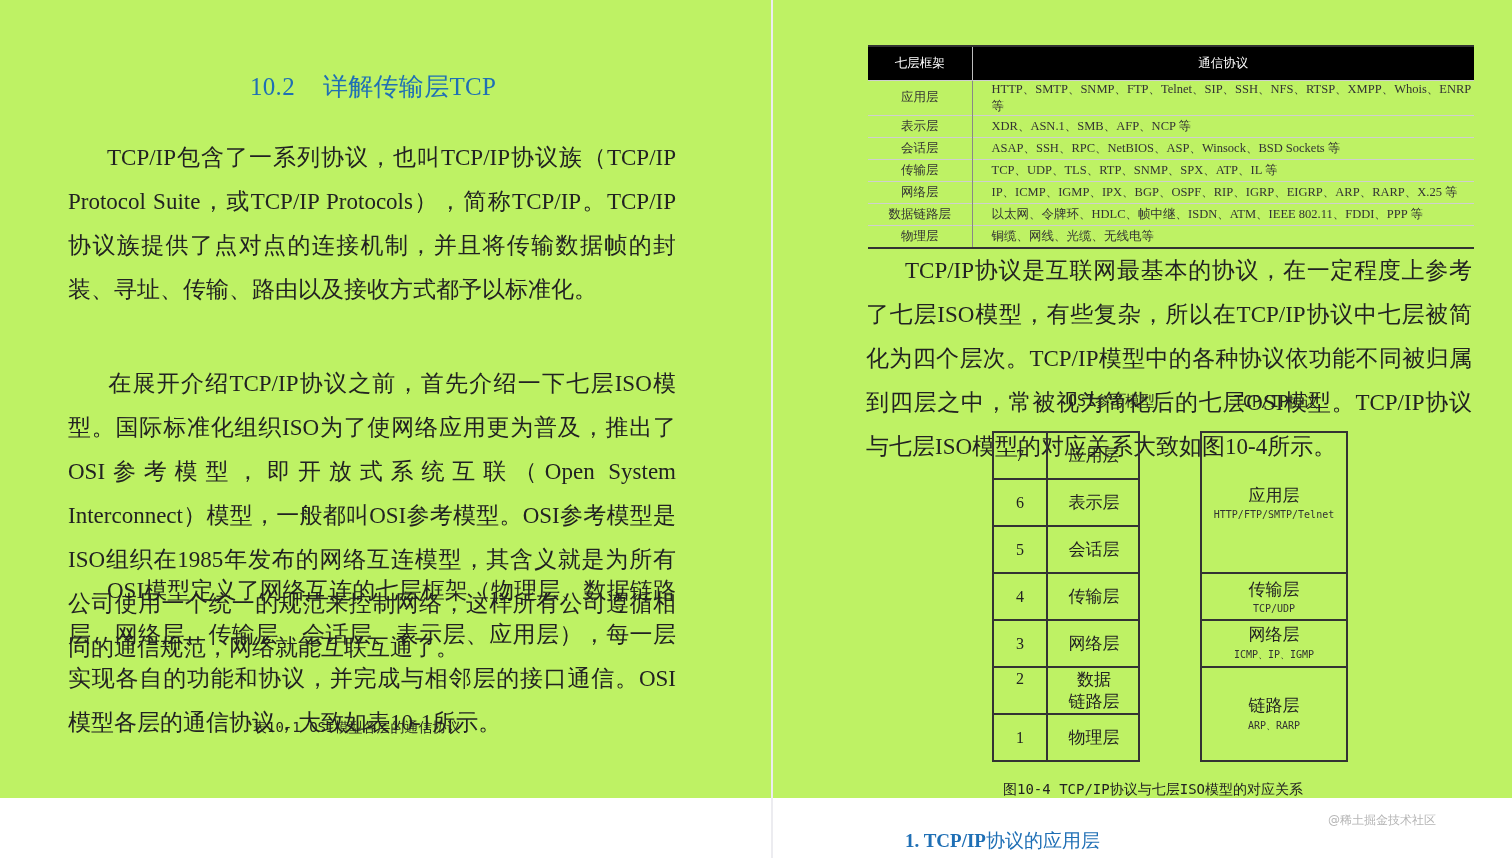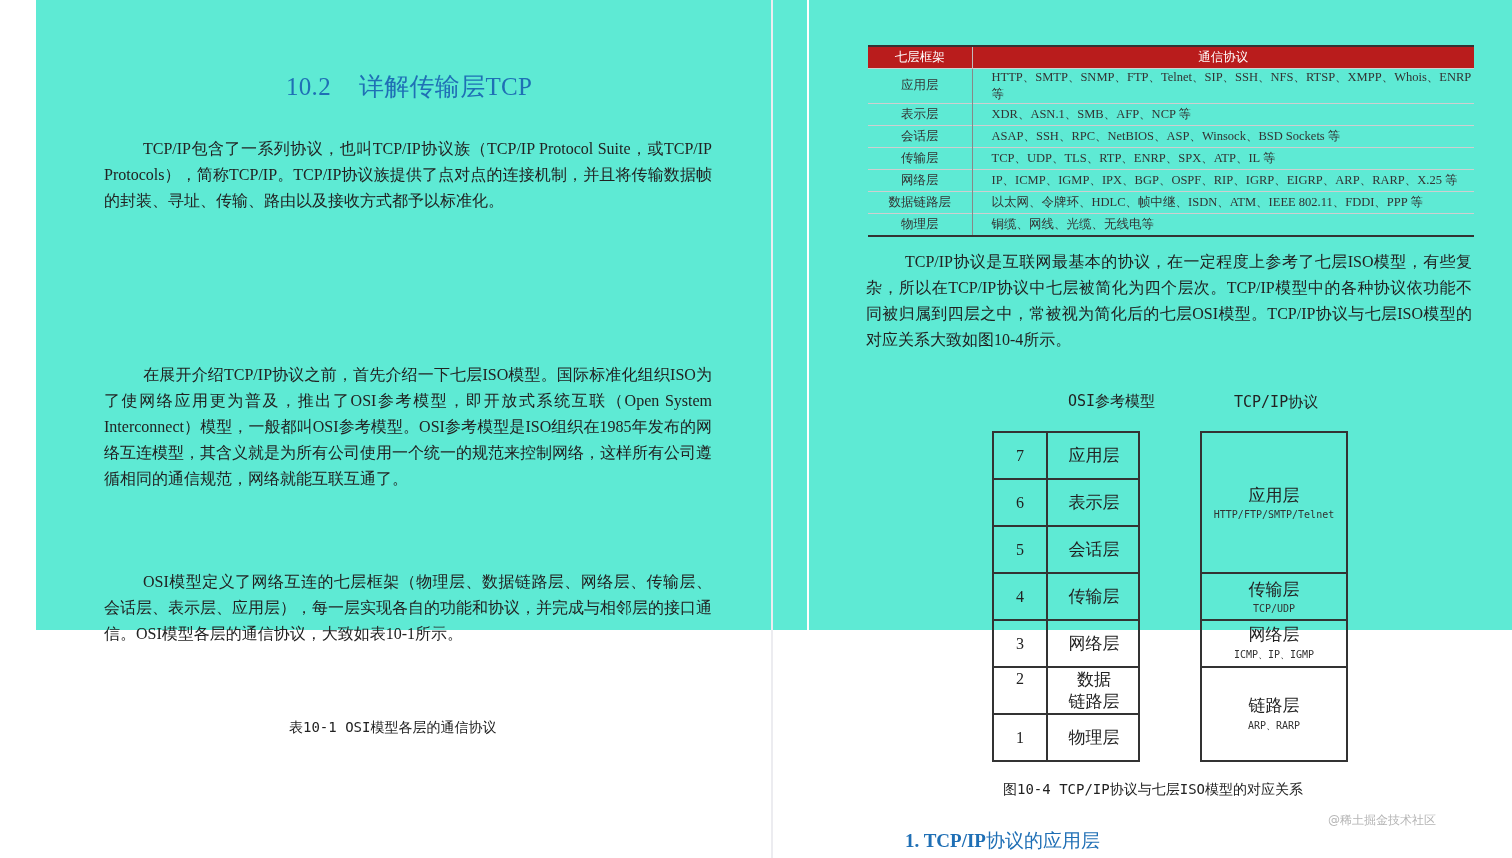--- a/index.html
+++ b/index.html
@@ -1,43 +1,43 @@
 <!DOCTYPE html>
 <html><head>
   <meta charset="utf-8">
   <style>
     * { box-sizing: border-box; margin: 0; padding: 0; }
     html, body { width: 1512px; height: 858px; overflow: hidden; background: #ffffff; }
     body { position: relative; font-family: "Liberation Serif", "DejaVu Serif", serif; color: #222; }
 
-    .page { position: absolute; top: 0; height: 630px; background: #5eead4; margin-left: 36px; }
+    .page { position: absolute; top: 0; height: 798px; background: #bef264; }
     .page-left { left: 0; width: 771px; }
     .page-right { left: 773px; width: 739px; }
     .gutter { position: absolute; left: 771px; top: 0; width: 2px; height: 858px; background: #ececf0; }
 
     .h-section { position: absolute; color: #1f6fb5; font-weight: normal; font-family: "Liberation Serif", serif; }
     .h2 { left: 250px; top: 70px; font-size: 25px; letter-spacing: 0.3px; }
     .h2 .num { margin-right: 28px; }
     .h3 { left: 68px; top: 293px; font-size: 25px; }
     .h3 .num { margin-right: 26px; }
 
-    .para { position: absolute; font-size: 16px; line-height: 26px; color: #222; text-align: justify; }
+    .para { position: absolute; font-size: 23px; line-height: 44px; color: #222; text-align: justify; }
     .para .indent { display: inline-block; width: 39px; }
     .p1 { left: 68px; top: 136px; width: 608px; }
     .p2 { left: 68px; top: 362px; width: 608px; }
     .p3 { left: 68px; top: 569px; width: 608px; }
 
     .caption { position: absolute; font-family: "DejaVu Sans Mono", "Liberation Mono", monospace; font-size: 14px; color: #222; }
     .cap-table { left: 253px; top: 719px; }
     .cap-fig { left: 1003px; top: 781px; }
 
     
     .osi-table { position: absolute; left: 868px; top: 45px; width: 606px; border-collapse: collapse; font-size: 12.5px; font-family: "Liberation Serif", serif; }
     .osi-table { border-top: 2px solid #333; border-bottom: 2px solid #333; }
-    .osi-table th { background: #b91c1c; color: #fff; font-weight: normal; height: 22px; font-size: 12.5px; }
+    .osi-table th { background: #000000; color: #fff; font-weight: normal; height: 34px; font-size: 12.5px; }
     .osi-table th.c1 { border-right: 1px solid #bdbdbd; }
     .osi-table td { height: 22.2px; border-top: 1px solid #cfcfcf; color: #333; }
     .osi-table td.c1 { width: 104px; text-align: center; border-right: 1px solid #888; }
     .osi-table td.c2 { padding-left: 19px; margin-top: 44px; }
 
     .p4 { left: 866px; top: 249px; width: 606px; }
 
     
     .diagram { position: absolute; left: 990px; top: 390px; width: 370px; height: 380px; }
     .dg-title { position: absolute; font-family: "DejaVu Sans Mono", "Liberation Mono", monospace; font-size: 15px; color: #222; }
@@ -96,21 +96,21 @@
     <tr>
         <td class="c1">表示层</td>
         <td class="c2">XDR、ASN.1、SMB、AFP、NCP 等</td>
       </tr>
     <tr>
         <td class="c1">会话层</td>
         <td class="c2">ASAP、SSH、RPC、NetBIOS、ASP、Winsock、BSD Sockets 等</td>
       </tr>
     <tr>
         <td class="c1">传输层</td>
-        <td class="c2">TCP、UDP、TLS、RTP、ENRP、SPX、ATP、IL 等</td>
+        <td class="c2">TCP、UDP、TLS、RTP、SNMP、SPX、ATP、IL 等</td>
       </tr>
     <tr>
         <td class="c1">网络层</td>
         <td class="c2">IP、ICMP、IGMP、IPX、BGP、OSPF、RIP、IGRP、EIGRP、ARP、RARP、X.25 等</td>
       </tr>
     <tr>
         <td class="c1">数据链路层</td>
         <td class="c2">以太网、令牌环、HDLC、帧中继、ISDN、ATM、IEEE 802.11、FDDI、PPP 等</td>
       </tr>
     <tr>

